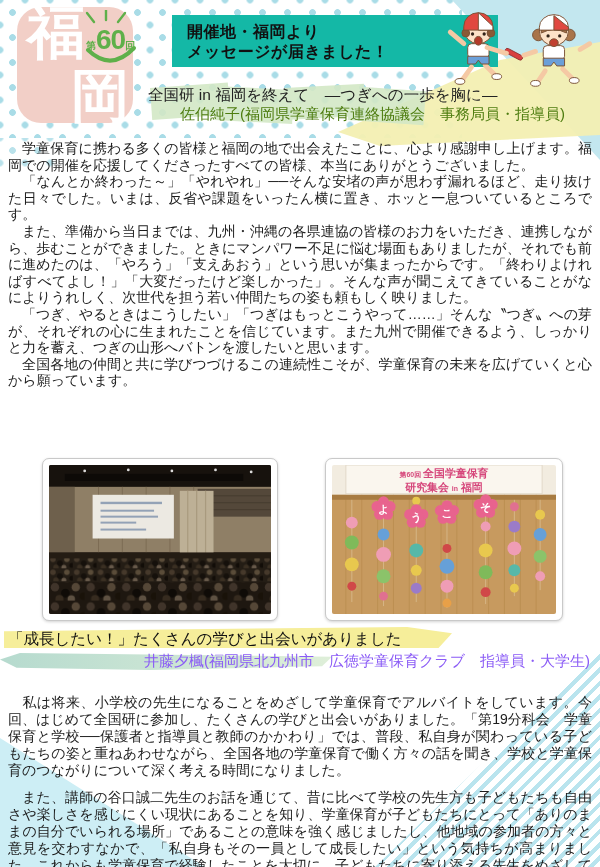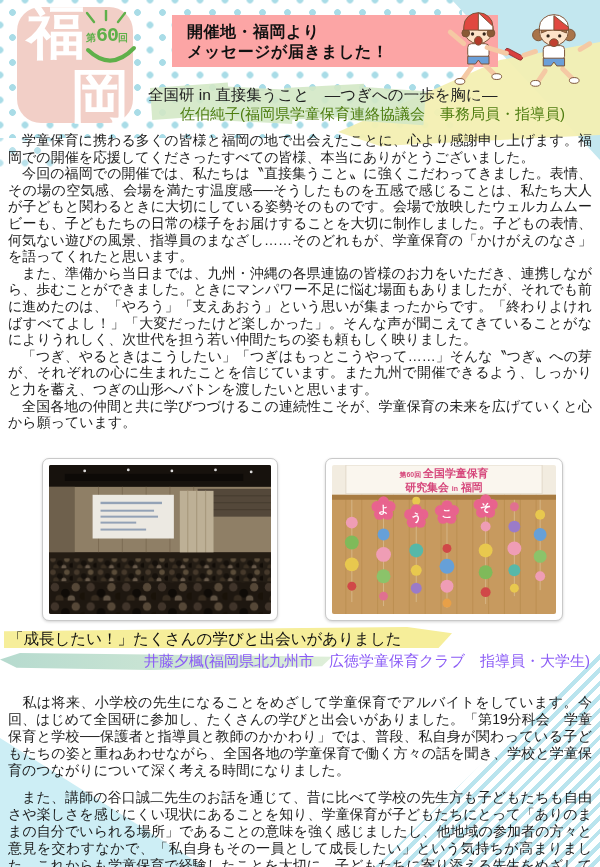--- a/index.html
+++ b/index.html
@@ -37,39 +37,39 @@
 
   
   .logo {
     position:absolute; left:17px; top:7px; width:116px; height:116px;
     background:#f2cfc7; border-radius:24px; z-index:2;
   }
   .logo .ch1 { position:absolute; left:10px; top:-4px; font-size:58px; font-weight:700; color:#fff; line-height:1; }
   .logo .ch2 { position:absolute; right:4px; bottom:-2px; font-size:58px; font-weight:700; color:#fff; line-height:1; }
   .badge { position:absolute; left:72px; top:10px; width:82px; height:66px; z-index:3; }
   .badge .txt { position:absolute; left:14px; top:14px; white-space:nowrap; color:#5fb04a; font-weight:700; }
-  .badge .sm { font-size:10px; } .badge .num { font-size:20px; letter-spacing:-1px;font-family:Liberation Mono, monospace; }
+  .badge .sm { font-size:10px; } .badge .num { font-size:28px; letter-spacing:-1px; }
   .badge svg { position:absolute; left:0; top:0; }
 
   
   .header-box {
     position:absolute; left:172px; top:15px; width:326px; height:52px;
-    background:#fca5a5; z-index:2; padding:7px 15px;
+    background:#14b8a6; z-index:2; padding:7px 15px;
   }
   .header-box div { font-size:16px; font-weight:700; color:#111; line-height:1.25; letter-spacing:.5px; }
 
   
   .kids { position:absolute; left:442px; top:3px; width:156px; height:92px; z-index:3; }
 
   
   .s1-title  { position:absolute; left:148px; top:85px;  font-size:15.5px; color:#222; z-index:3; white-space:nowrap; }
   .s1-author { position:absolute; left:180px; top:105px; font-size:15px;  color:#4d7c0f; z-index:3; white-space:nowrap; }
 
   
-  .body1 { position:absolute; left:8px; top:132px; width:584px; z-index:2; }
+  .body1 { position:absolute; left:8px; top:140px; width:584px; z-index:2; }
   .body2 { position:absolute; left:8px; top:684px; width:584px; z-index:2; }
   .body1 p, .body2 p {
     font-size:14px; line-height:16.6px; text-align:justify; color:#1c1c1c;
     letter-spacing:0; 
   }
   .body2 p { line-height:17px;margin-top:10px; }
 
   
   .photo {
     position:absolute; top:458px; height:163px; background:#fff;
@@ -174,26 +174,26 @@
       <circle cx="115" cy="29" r="15" fill="#fde2c8"></circle>
       <path d="M102,26 Q115,18 128,26 L128,31 Q115,24 102,31 Z" fill="#a9744a"></path>
       <path d="M100,25 A15,13 0 0 1 130,25 L130,28 L100,28 Z" fill="#ffffff"></path>
       <path d="M115,13 L130,25 L130,28 L115,28 Z" fill="#e04840"></path>
       <circle cx="109" cy="34" r="1.7" fill="#33241a" stroke="none"></circle>
       <circle cx="121" cy="34" r="1.7" fill="#33241a" stroke="none"></circle>
       <ellipse cx="115" cy="41" rx="4.5" ry="4" fill="#c04030"></ellipse>
     </g>
   </svg>
 
-  <div class="s1-title">全国研 in 直接集うこと　―つぎへの一歩を胸に―</div>
+  <div class="s1-title">全国研 in 福岡を終えて　―つぎへの一歩を胸に―</div>
   <div class="s1-author">佐伯純子(福岡県学童保育連絡協議会　事務局員・指導員)</div>
 
   <div class="body1">
     <p>　学童保育に携わる多くの皆様と福岡の地で出会えたことに、心より感謝申し上げます。福岡での開催を応援してくださったすべての皆様、本当にありがとうございました。</p>
-    <p>　今回の福岡での開催では、私たちは〝直接集うこと〟に強くこだわってきました。表情、その場の空気感、会場を満たす温度感──そうしたものを五感で感じることは、私たち大人が子どもと関わるときに大切にしている姿勢そのものです。会場で放映したウェルカムムービーも、子どもたちの日常の様子をお届けすることを大切に制作しました。子どもの表情、何気ない遊びの風景、指導員のまなざし……そのどれもが、学童保育の「かけがえのなさ」を語ってくれたと思います。</p>
+    <p>　「なんとか終わった～」「やれやれ」──そんな安堵の声が思わず漏れるほど、走り抜けた日々でした。いまは、反省や課題をいったん横に置き、ホッと一息ついているところです。</p>
     <p>　また、準備から当日までは、九州・沖縄の各県連協の皆様のお力をいただき、連携しながら、歩むことができました。ときにマンパワー不足に悩む場面もありましたが、それでも前に進めたのは、「やろう」「支えあおう」という思いが集まったからです。「終わりよければすべてよし！」「大変だったけど楽しかった」。そんな声が聞こえてきていることがなによりうれしく、次世代を担う若い仲間たちの姿も頼もしく映りました。</p>
     <p>　「つぎ、やるときはこうしたい」「つぎはもっとこうやって……」そんな〝つぎ〟への芽が、それぞれの心に生まれたことを信じています。また九州で開催できるよう、しっかりと力を蓄え、つぎの山形へバトンを渡したいと思います。</p>
     <p>　全国各地の仲間と共に学びつづけるこの連続性こそが、学童保育の未来を広げていくと心から願っています。</p>
   </div>
 
   <div class="photo photo-left">
     <svg viewBox="0 0 224 150" preserveAspectRatio="none">
       <defs>
         <pattern id="crowd" width="24" height="13" patternUnits="userSpaceOnUse">
           <rect width="24" height="13" fill="#241d15"></rect>

